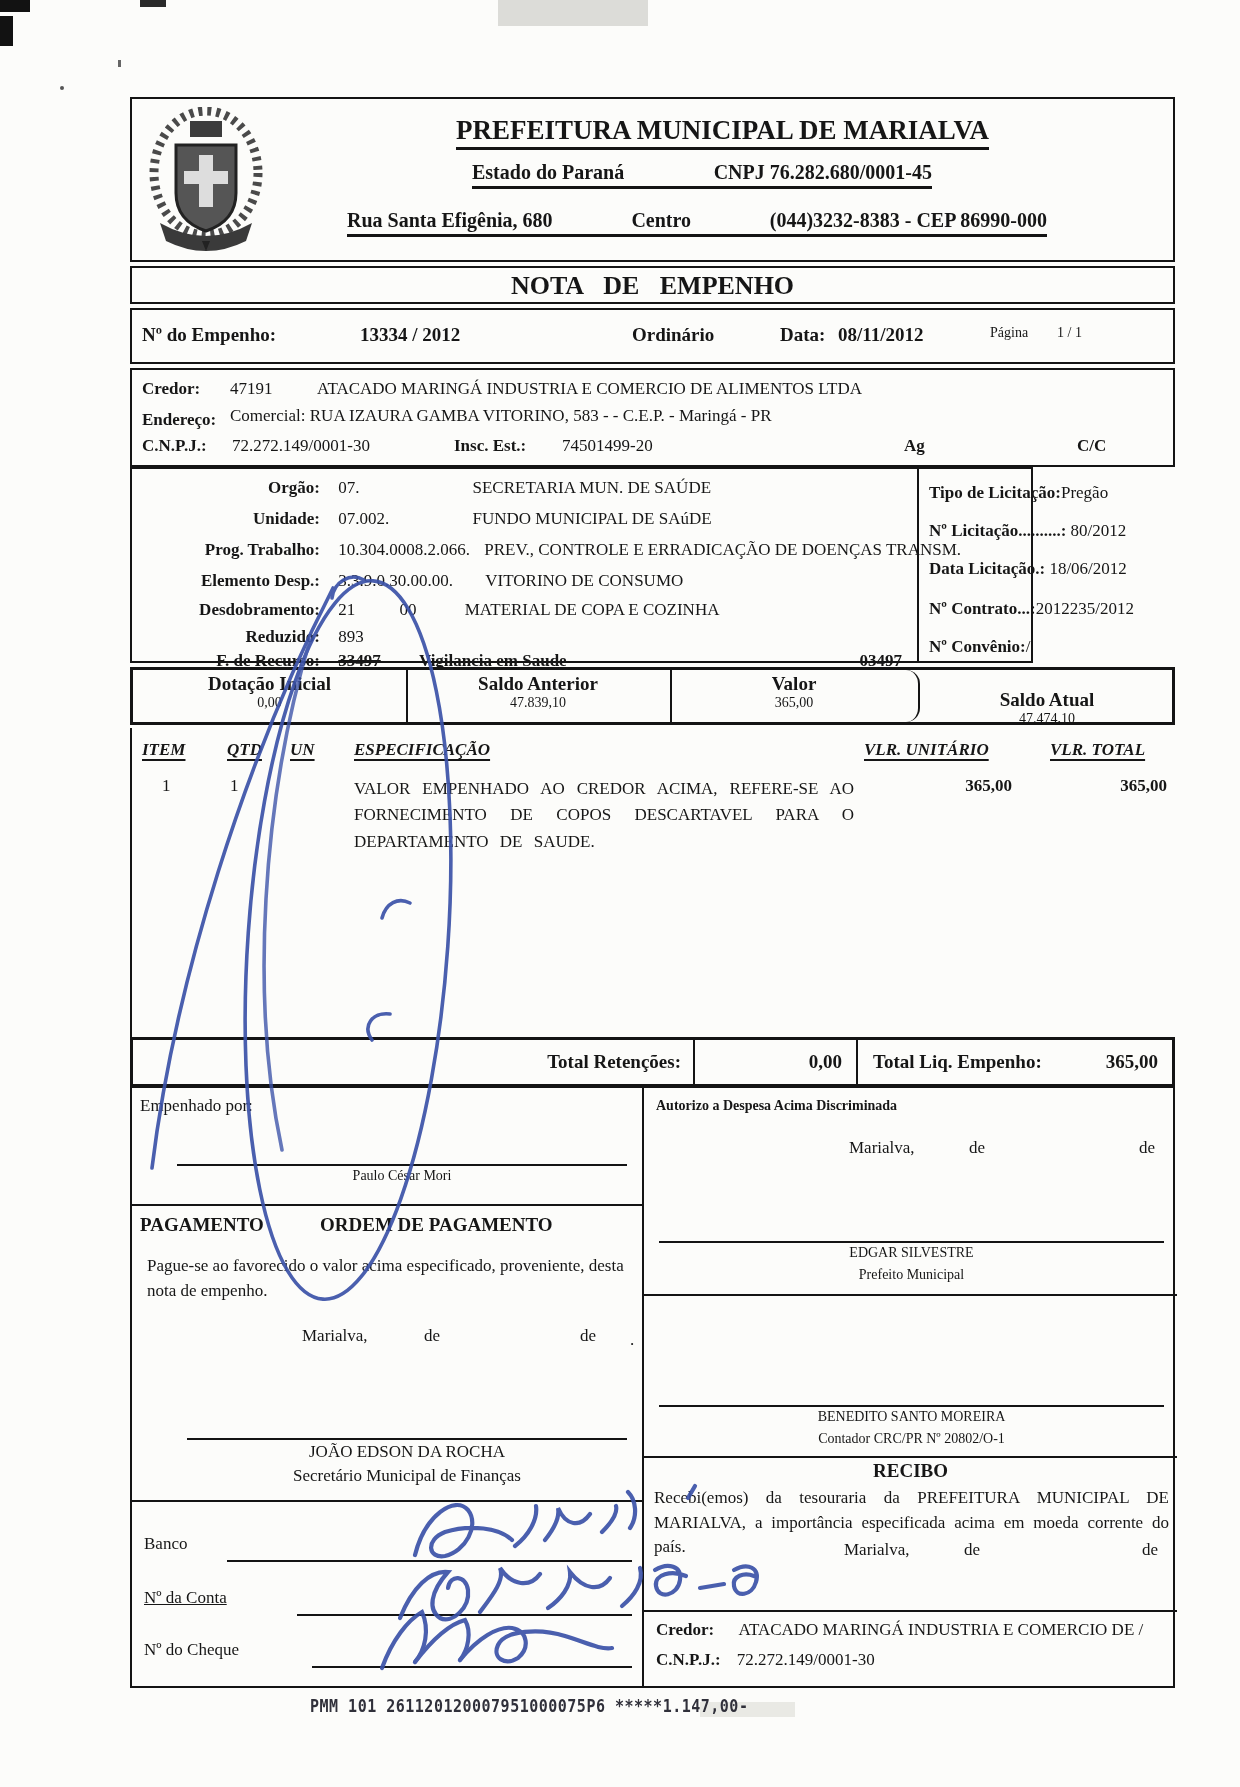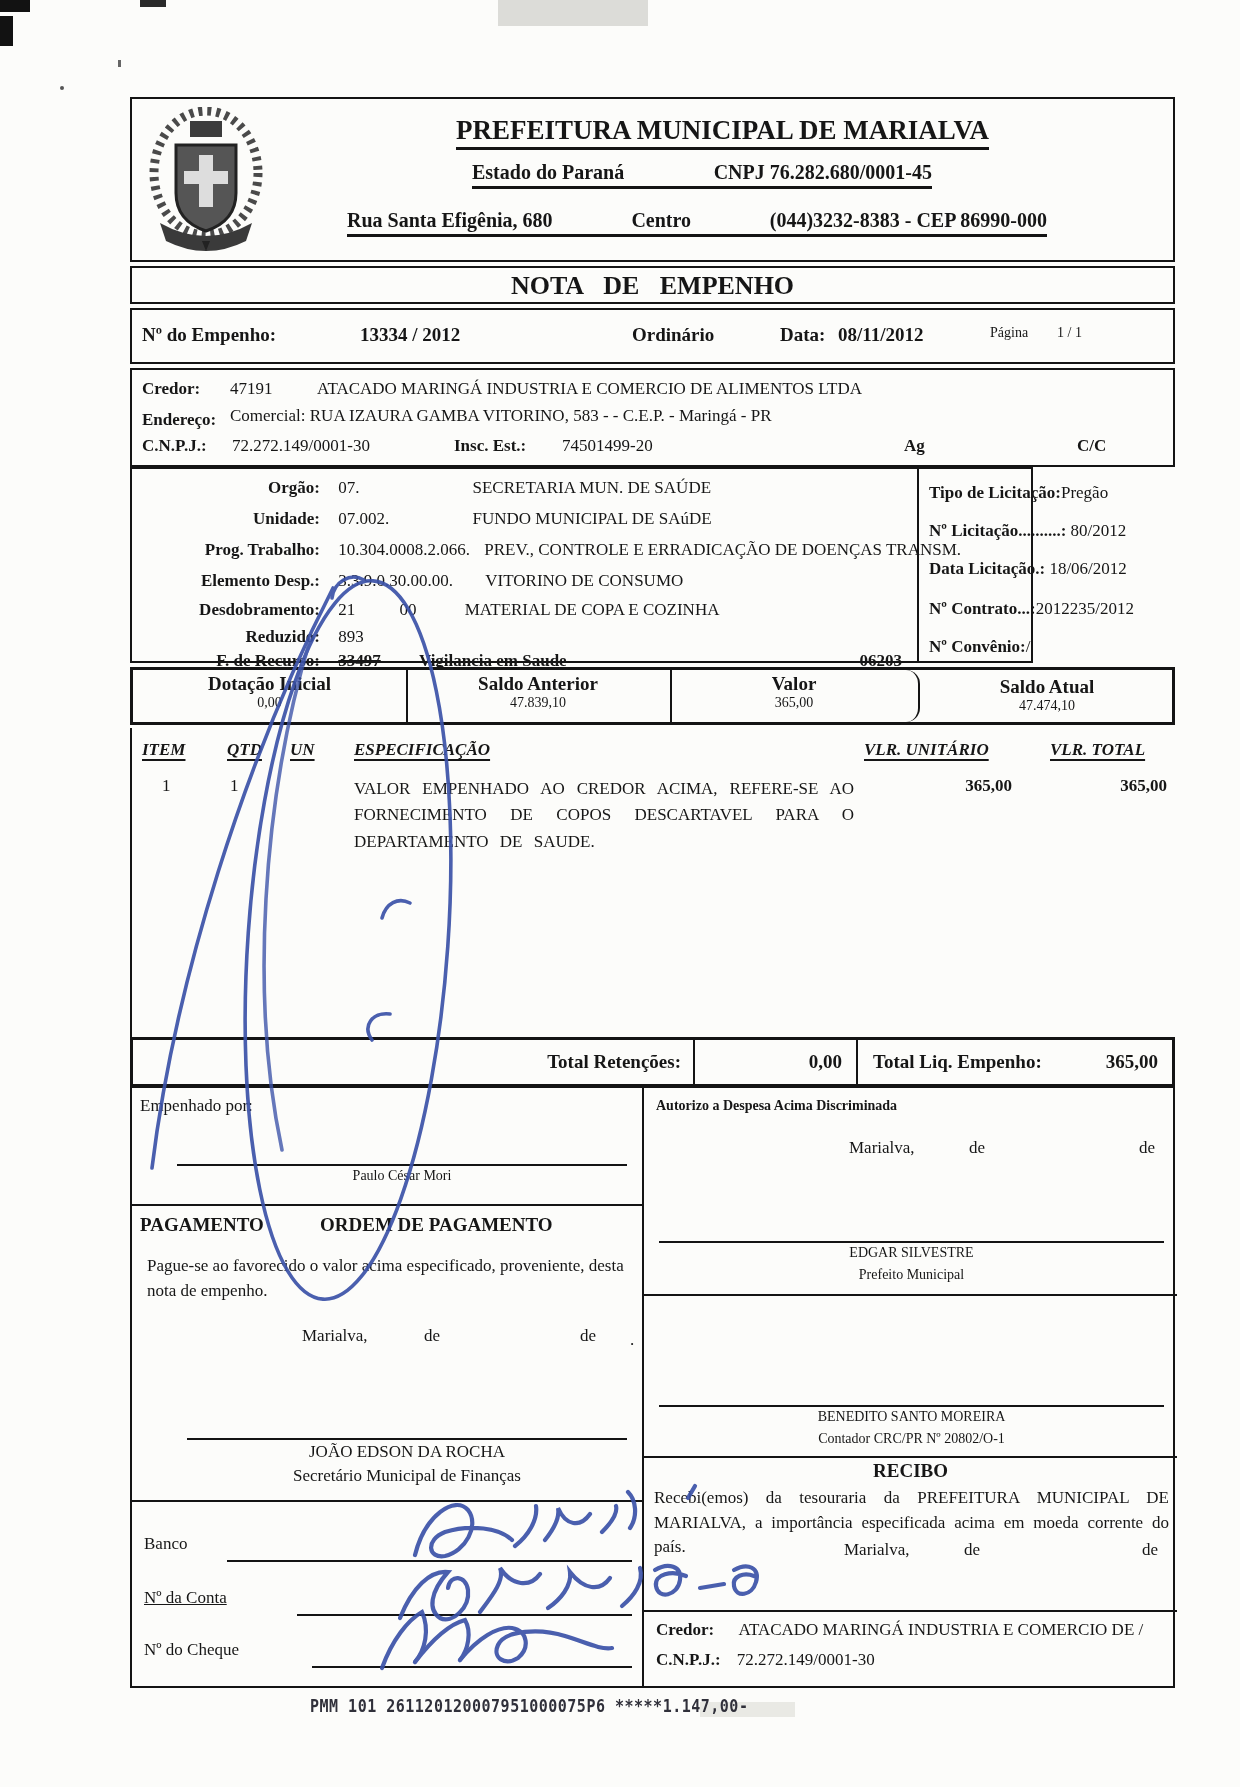--- a/index.html
+++ b/index.html
@@ -123,21 +123,21 @@
       </div>
       <div class="brow" style="top:158px;">
         <span class="lbl185">Reduzido:</span>
         <span class="code">893</span>
       </div>
       <div class="brow" style="top:182px;">
         <span class="lbl185">F.  de Recurso:</span>
         <span class="code b strike">33497</span>
         <span class="b" style="margin-left:34px;">Vigilancia em Saude</span>
       </div>
-      <span class="a b t17" style="left:690px;top:182px;width:80px;text-align:right;">06203</span>
+      <span class="a b t17" style="left:690px;top:182px;width:80px;text-align:right;">03497</span>
 
       <div class="a" style="left:797px;top:0;width:240px;height:196px;font-size:17px;">
         <div class="a" style="left:0;top:14px;white-space:nowrap;"><span class="b">Tipo de Licitação:</span><span>Pregão</span></div>
         <div class="a" style="left:0;top:52px;white-space:nowrap;"><span class="b">Nº Licitação..........:</span> <span>80/2012</span></div>
         <div class="a" style="left:0;top:90px;white-space:nowrap;"><span class="b">Data Licitação.:</span> <span>18/06/2012</span></div>
         <div class="a" style="left:0;top:130px;white-space:nowrap;"><span class="b">Nº Contrato...:</span><span>2012235/2012</span></div>
         <div class="a" style="left:0;top:168px;white-space:nowrap;"><span class="b">Nº Convênio:</span><span>/</span></div>
       </div>
     </div>
 
@@ -148,21 +148,21 @@
       </div>
       <div class="a ctr" style="left:273px;top:0;width:264px;height:100%;border-right:2px solid #141414;">
         <div class="b t19" style="margin-top:3px;">Saldo Anterior</div>
         <div class="t18">47.839,10</div>
       </div>
       <div class="a ctr" style="left:537px;top:0;width:248px;height:100%;border-right:2px solid #141414;border-radius:14px;">
         <div class="b t19" style="margin-top:3px;">Valor</div>
         <div class="t18">365,00</div>
       </div>
       <div class="a ctr" style="left:785px;top:0;width:258px;height:100%;">
-        <div class="b t19" style="margin-top:6px;">Saldo Atual</div>
+        <div class="b t19" style="margin-top:19px;">Saldo Atual</div>
         <div class="t18">47.474,10</div>
       </div>
     </div>
 
     <div class="a" style="left:0;top:631px;width:1202px;height:309px;border-left:2px solid #141414;border-right:6px solid #be185d;box-sizing:border-box;">
       <span class="a itemhdr" style="left:10px;top:12px;">ITEM</span>
       <span class="a itemhdr" style="left:95px;top:12px;">QTD</span>
       <span class="a itemhdr" style="left:158px;top:12px;">UN</span>
       <span class="a itemhdr" style="left:222px;top:12px;">ESPECIFICAÇÃO</span>
       <span class="a itemhdr" style="left:732px;top:12px;">VLR. UNITÁRIO</span>

